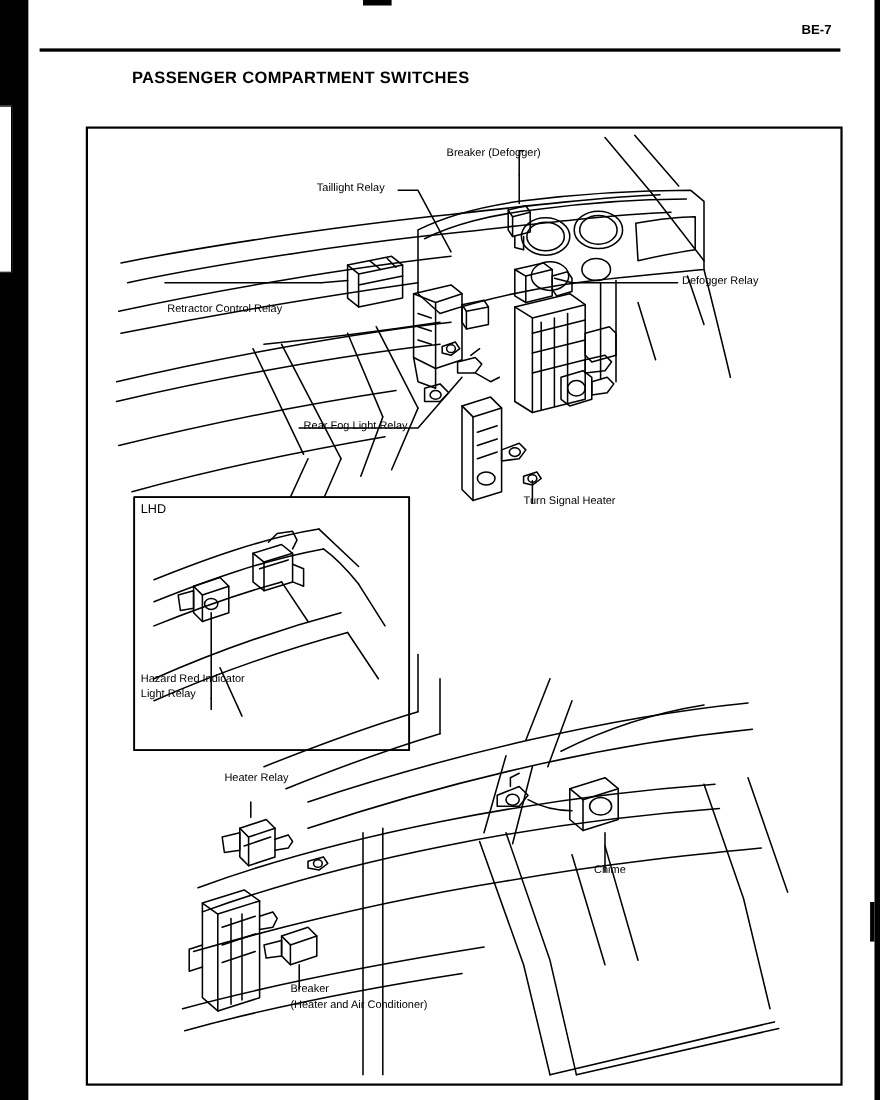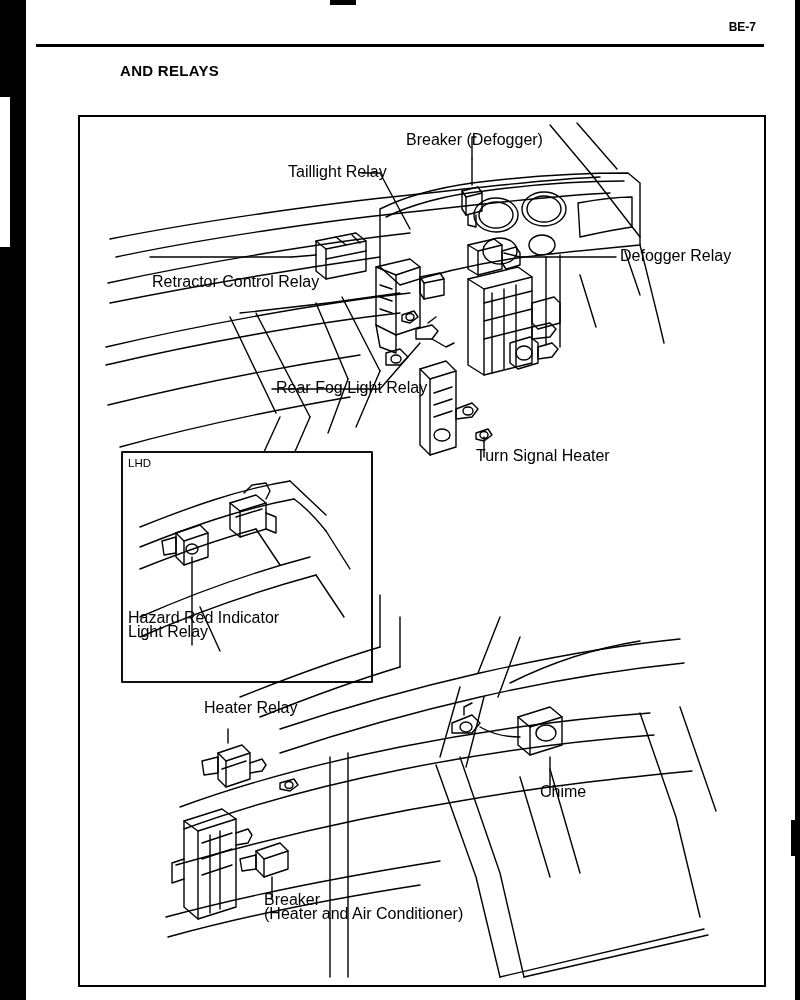--- a/index.html
+++ b/index.html
@@ -111,42 +111,42 @@
   .figure-svg {
     position: absolute;
     left: 0; top: 0;
   }
   .lhd-label {
     position: absolute;
     font-size: 11.5px;
   }
   .fig-label {
     position: absolute;
-    font-size: 16px;
+    font-size: 10px;
     line-height: 14px;
     white-space: pre;
   }
 </style>
 </head>
 <body>
 
 <div class="scan-edge-left"></div>
 <div class="scan-edge-left-inner"></div>
 <div class="scan-notch"></div>
 <div class="scan-edge-right"></div>
 <div class="scan-tick-top"></div>
 <div class="scan-tick-right"></div>
 
 <div class="header">
   <div class="header-page">BE-7</div>
 </div>
 <div class="header-rule"></div>
 
 <div class="section-title">
-  <span class="l2">AND RELAYS</span>
+  <span>PASSENGER COMPARTMENT SWITCHES</span>
 </div>
 
 <div class="figure-frame">
 
   <svg class="figure-svg" width="684" height="868" viewBox="0 0 684 868">
     <g fill="none" stroke="#000" stroke-width="1.4" stroke-linecap="round" stroke-linejoin="round">
 
       <path d="M470,8 L512,58 L560,120"></path>
       <path d="M497,6 L537,52"></path>
       <path d="M30,122 C120,104 250,86 330,78 C400,70 470,62 520,60"></path>

